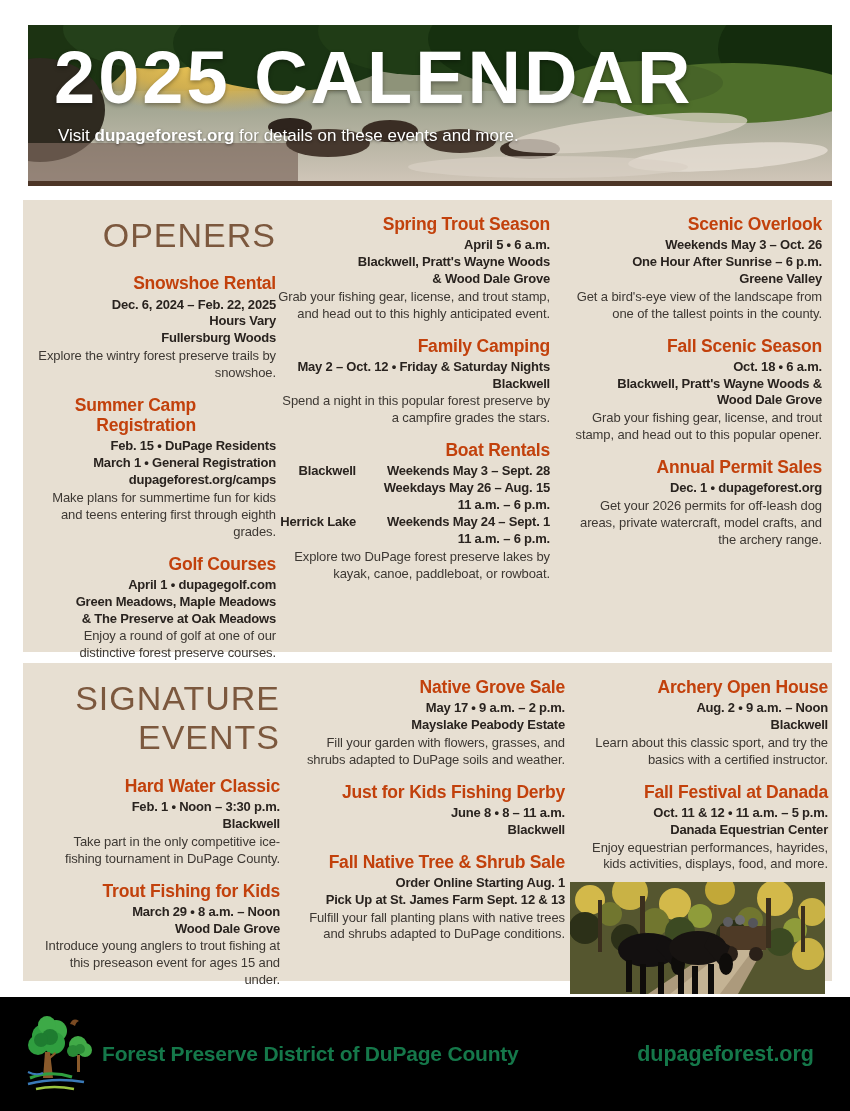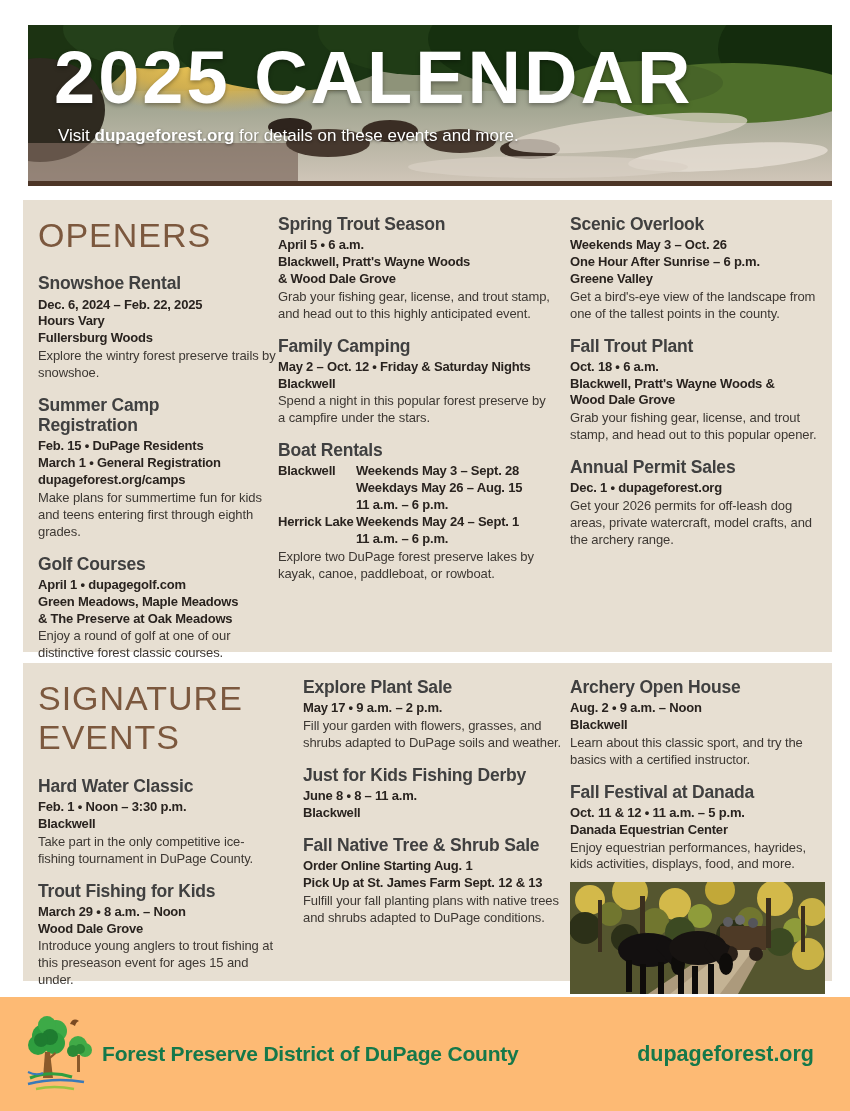--- a/index.html
+++ b/index.html
@@ -10,44 +10,44 @@
   .hero{position:absolute;left:28px;top:25px;width:804px;height:156px;border-bottom:5px solid #4c3526;overflow:hidden;}
   .hero svg{position:absolute;left:0;top:0;width:100%;height:100%;}
   .hero-title{position:absolute;left:26px;top:16px;margin:0;font-size:74px;font-weight:700;color:#ffffff;letter-spacing:3px;line-height:1;text-shadow:0 2px 4px rgba(0,0,0,.35);white-space:nowrap;}
   .hero-sub{position:absolute;left:30px;top:101px;font-size:17px;color:#ffffff;text-shadow:0 1px 3px rgba(0,0,0,.55);white-space:nowrap;}
   .hero-sub b{font-weight:700;}
 
   
   .panel{position:absolute;left:23px;width:809px;background:#e7dfd2;}
   #openers{top:200px;height:452px;}
   #signature{top:663px;height:318px;}
-  .col{position:absolute;top:14px;}
+  .col{position:absolute;top:14px;text-align:right;}
   #openers .c1{left:15px;width:238px;}
   #openers .c2{left:255px;width:272px;}
   #openers .c3{left:547px;width:252px;}
   #signature .c1{left:15px;width:242px;}
   #signature .c2{left:280px;width:262px;}
   #signature .c3{left:547px;width:258px;}
 
   .section-heading{font-size:34px;font-weight:400;color:#7c583e;letter-spacing:1px;line-height:1.16;margin:2px 0 18px 0;}
   .event{margin-bottom:13px;}
-  .event-title{font-size:17.5px;font-weight:700;color:#404040;letter-spacing:-0.2px;line-height:1.15;margin-bottom:3px;}
+  .event-title{font-size:17.5px;font-weight:700;color:#c2410c;letter-spacing:-0.2px;line-height:1.15;margin-bottom:3px;}
   .w150{max-width:158px;}
   .event-line{font-size:13px;font-weight:700;color:#29231f;line-height:1.3;letter-spacing:-0.2px;}
   .event-desc{font-size:13px;font-weight:400;color:#3d3833;line-height:1.3;letter-spacing:-0.1px;margin-top:1px;}
 
   .rental-row{display:flex;}
   .rental-venue{width:78px;flex:none;font-size:13px;font-weight:700;color:#29231f;line-height:1.3;letter-spacing:-0.2px;}
   .rental-lines{flex:1;}
 
   .photo{position:absolute;left:547px;top:219px;width:255px;height:112px;overflow:hidden;}
   .photo svg{display:block;width:100%;height:100%;}
 
   
-  .footer{position:absolute;left:0;top:997px;width:850px;height:114px;background:#fdba74;display:flex;align-items:center;}
+  .footer{position:absolute;left:0;top:997px;width:850px;height:114px;background:#000000;display:flex;align-items:center;}
   .logo{margin-left:26px;flex:none;}
   .org{font-size:21px;font-weight:700;color:#15784a;margin-left:4px;letter-spacing:-0.2px;white-space:nowrap;}
   .url{font-size:21.5px;font-weight:700;color:#15784a;margin-left:auto;margin-right:36px;white-space:nowrap;}
 </style>
 </head>
 <body>
 
 <div class="page">
 
   <div class="hero">
@@ -109,38 +109,38 @@
         <div class="event-line">March 1 • General Registration</div>
         <div class="event-line">dupageforest.org/camps</div>
         <div class="event-desc">Make plans for summertime fun for kids and teens entering first through eighth grades.</div>
       </div>
 
       <div class="event">
         <div class="event-title">Golf Courses</div>
         <div class="event-line">April 1 • dupagegolf.com</div>
         <div class="event-line">Green Meadows, Maple Meadows</div>
         <div class="event-line">&amp; The Preserve at Oak Meadows</div>
-        <div class="event-desc">Enjoy a round of golf at one of our distinctive forest classic courses.</div>
+        <div class="event-desc">Enjoy a round of golf at one of our distinctive forest preserve courses.</div>
       </div>
     </div>
 
     <div class="col c2">
       <div class="event">
         <div class="event-title">Spring Trout Season</div>
         <div class="event-line">April 5 • 6 a.m.</div>
         <div class="event-line">Blackwell, Pratt's Wayne Woods</div>
         <div class="event-line">&amp; Wood Dale Grove</div>
         <div class="event-desc">Grab your fishing gear, license, and trout stamp, and head out to this highly anticipated event.</div>
       </div>
 
       <div class="event">
         <div class="event-title">Family Camping</div>
         <div class="event-line">May 2 – Oct. 12 • Friday &amp; Saturday Nights</div>
         <div class="event-line">Blackwell</div>
-        <div class="event-desc">Spend a night in this popular forest preserve by a campfire under the stars.</div>
+        <div class="event-desc">Spend a night in this popular forest preserve by a campfire grades the stars.</div>
       </div>
 
       <div class="event">
         <div class="event-title">Boat Rentals</div>
         <div class="rental-row">
           <div class="rental-venue">Blackwell</div>
           <div class="rental-lines">
             <div class="event-line">Weekends May 3 – Sept. 28</div>
             <div class="event-line">Weekdays May 26 – Aug. 15</div>
             <div class="event-line">11 a.m. – 6 p.m.</div>
@@ -160,21 +160,21 @@
     <div class="col c3">
       <div class="event">
         <div class="event-title">Scenic Overlook</div>
         <div class="event-line">Weekends May 3 – Oct. 26</div>
         <div class="event-line">One Hour After Sunrise – 6 p.m.</div>
         <div class="event-line">Greene Valley</div>
         <div class="event-desc">Get a bird's-eye view of the landscape from one of the tallest points in the county.</div>
       </div>
 
       <div class="event">
-        <div class="event-title">Fall Trout Plant</div>
+        <div class="event-title">Fall Scenic Season</div>
         <div class="event-line">Oct. 18 • 6 a.m.</div>
         <div class="event-line">Blackwell, Pratt's Wayne Woods &amp;</div>
         <div class="event-line">Wood Dale Grove</div>
         <div class="event-desc">Grab your fishing gear, license, and trout stamp, and head out to this popular opener.</div>
       </div>
 
       <div class="event">
         <div class="event-title">Annual Permit Sales</div>
         <div class="event-line">Dec. 1 • dupageforest.org</div>
         <div class="event-desc">Get your 2026 permits for off-leash dog areas, private watercraft, model crafts, and the archery range.</div>
@@ -197,22 +197,23 @@
       <div class="event">
         <div class="event-title">Trout Fishing for Kids</div>
         <div class="event-line">March 29 • 8 a.m. – Noon</div>
         <div class="event-line">Wood Dale Grove</div>
         <div class="event-desc">Introduce young anglers to trout fishing at this preseason event for ages 15 and under.</div>
       </div>
     </div>
 
     <div class="col c2">
       <div class="event">
-        <div class="event-title">Explore Plant Sale</div>
+        <div class="event-title">Native Grove Sale</div>
         <div class="event-line">May 17 • 9 a.m. – 2 p.m.</div>
+        <div class="event-line">Mayslake Peabody Estate</div>
         <div class="event-desc">Fill your garden with flowers, grasses, and shrubs adapted to DuPage soils and weather.</div>
       </div>
 
       <div class="event">
         <div class="event-title">Just for Kids Fishing Derby</div>
         <div class="event-line">June 8 • 8 – 11 a.m.</div>
         <div class="event-line">Blackwell</div>
       </div>
 
       <div class="event">

